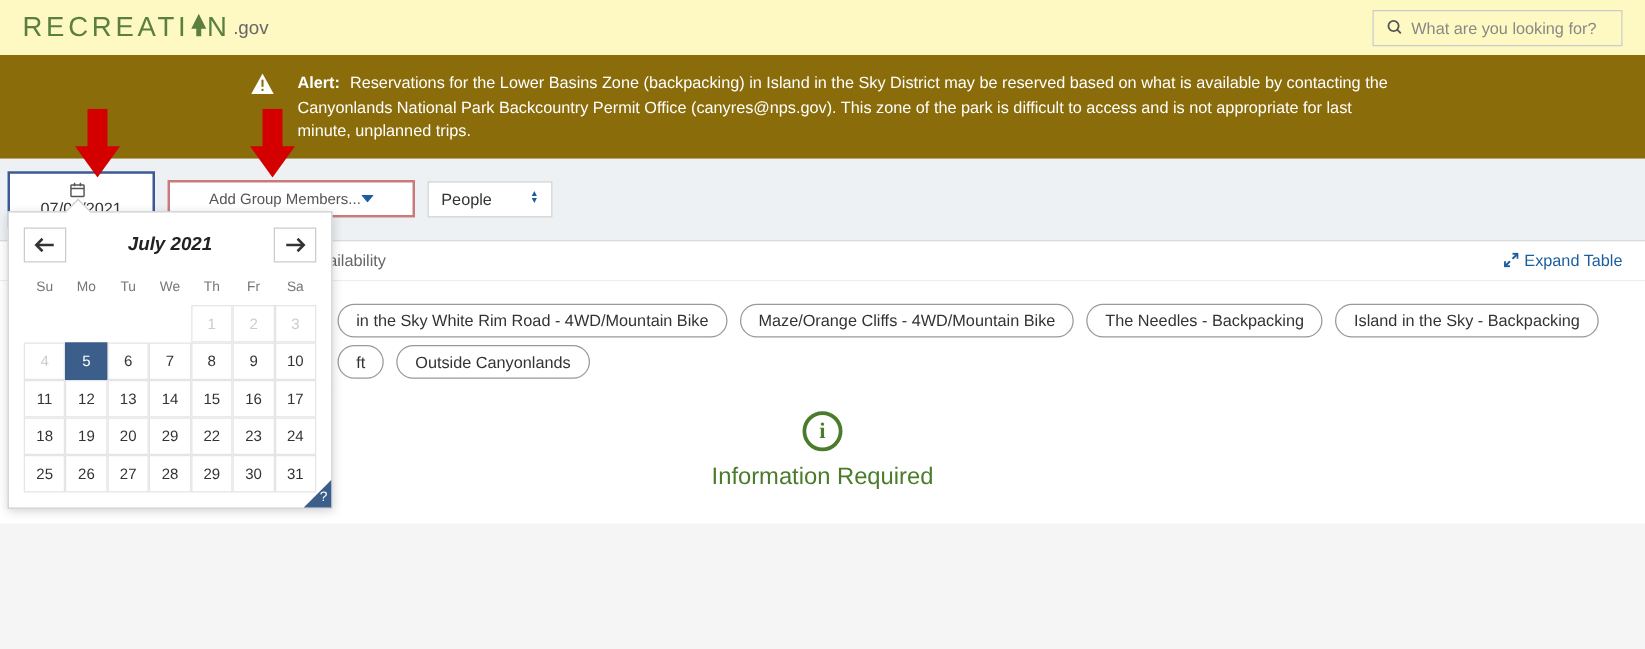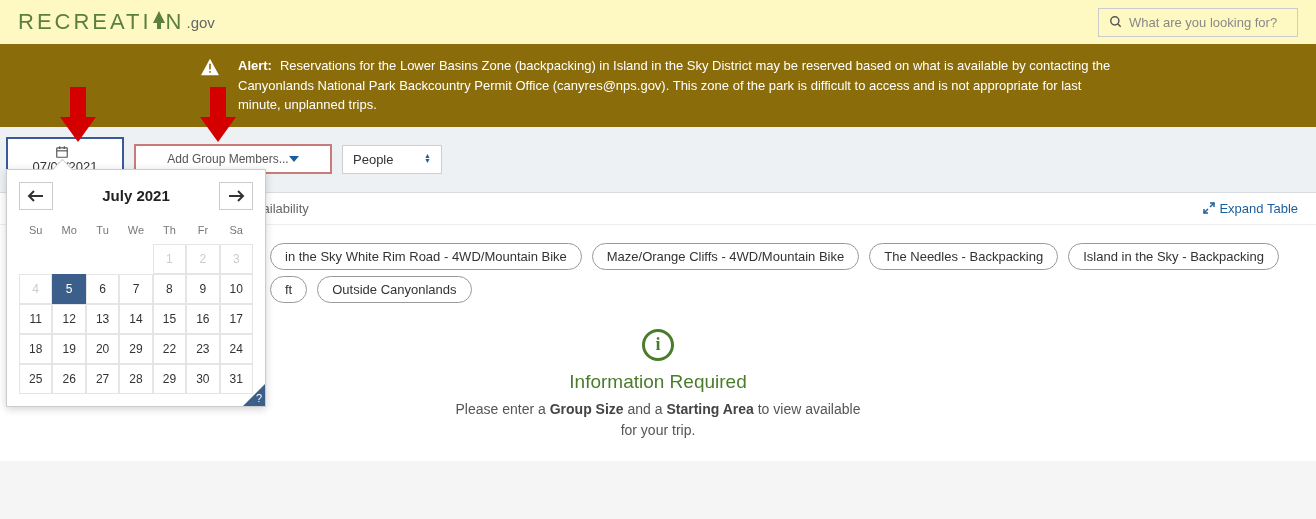--- a/index.html
+++ b/index.html
@@ -41,21 +41,21 @@
   .info-circle { width: 32px; height: 32px; border: 3px solid #4a7c2c; border-radius: 50%; display: inline-flex; align-items: center; justify-content: center; margin-bottom: 10px; }
   .info-circle span { color: #4a7c2c; font-weight: bold; font-family: serif; font-size: 18px; }
   .info-title { color: #4a7c2c; font-size: 19px; margin-bottom: 6px; }
   .info-text { color: #555; font-size: 14px; line-height: 1.5; }
   .info-text b { color: #444; }
 
   .calendar-popup { position: absolute; top: 42px; left: 6px; background: #fff; border: 1px solid #ccc; box-shadow: 0 2px 8px rgba(0,0,0,0.18); padding: 12px; width: 260px; z-index: 20; }
   .calendar-popup::before { content: ''; position: absolute; top: -8px; left: 48px; width: 14px; height: 14px; background: #fff; border-left: 1px solid #ccc; border-top: 1px solid #ccc; transform: rotate(45deg); }
   .cal-header { display: flex; align-items: center; justify-content: space-between; margin-bottom: 10px; }
   .cal-nav { border: 1px solid #ccc; width: 34px; height: 28px; display: flex; align-items: center; justify-content: center; font-size: 16px; cursor: pointer; }
-  .cal-title { font-weight: bold; font-size: 15px; color: #222; }
+  .cal-title { font-weight: bold; font-size: 15px; color: #222; font-style: italic; }
   .cal-grid { display: grid; grid-template-columns: repeat(7, 1fr); gap: 0; }
   .cal-dow { font-size: 11px; color: #777; text-align: center; padding: 4px 0 8px; }
   .cal-day { border: 1px solid #e5e5e5; height: 30px; display: flex; align-items: center; justify-content: center; font-size: 12px; color: #333; cursor: pointer; }
   .cal-day.empty { border: none; cursor: default; }
   .cal-day.disabled { color: #ccc; cursor: default; }
   .cal-day.selected { background: #3b5e8a; color: #fff; border-color: #3b5e8a; }
   .cal-help { position: absolute; bottom: 0; right: 0; width: 0; height: 0; border-left: 22px solid transparent; border-bottom: 22px solid #3b5e8a; }
   .cal-help span { position: absolute; right: 3px; top: 8px; color: #fff; font-size: 11px; }
 </style>
 </head>
@@ -214,17 +214,13 @@
 <div class="tags-area row2" id="tags-row2">
     <div class="tag-pill">ft</div>
     <div class="tag-pill">Outside Canyonlands</div>
   </div>
 
 <div class="info-block">
   <div class="info-circle">
       <span>i</span>
     </div>
   <div class="info-title">Information Required</div>
-  <div class="info-text">
-    <span>Please enter a </span><b>Group Size</b><span> and a </span><b>Starting Area</b><span> to view available</span><br>
-    <span>for your trip.</span>
-  </div>
 </div>
 
 </body></html>

